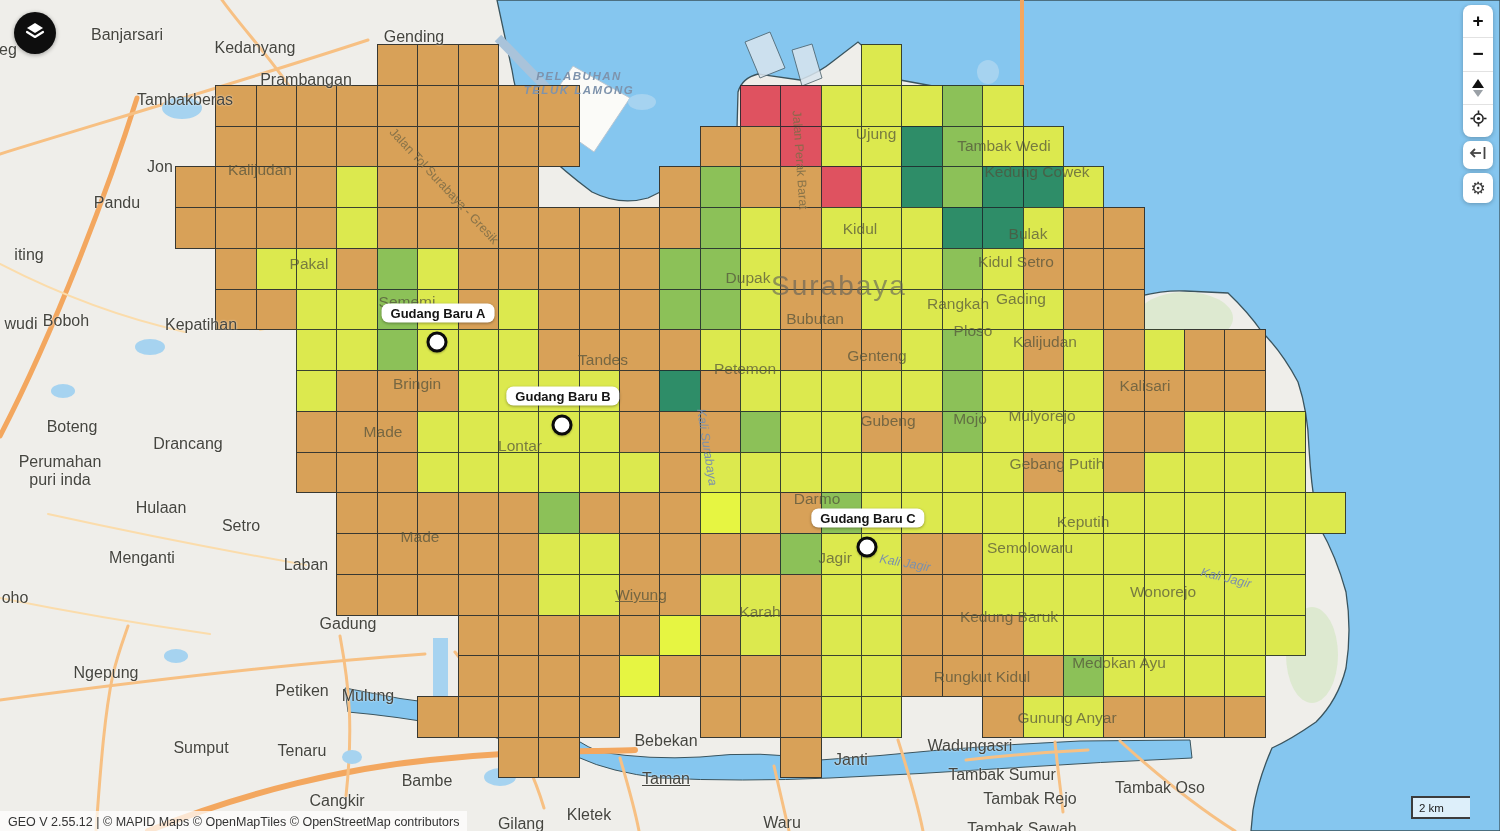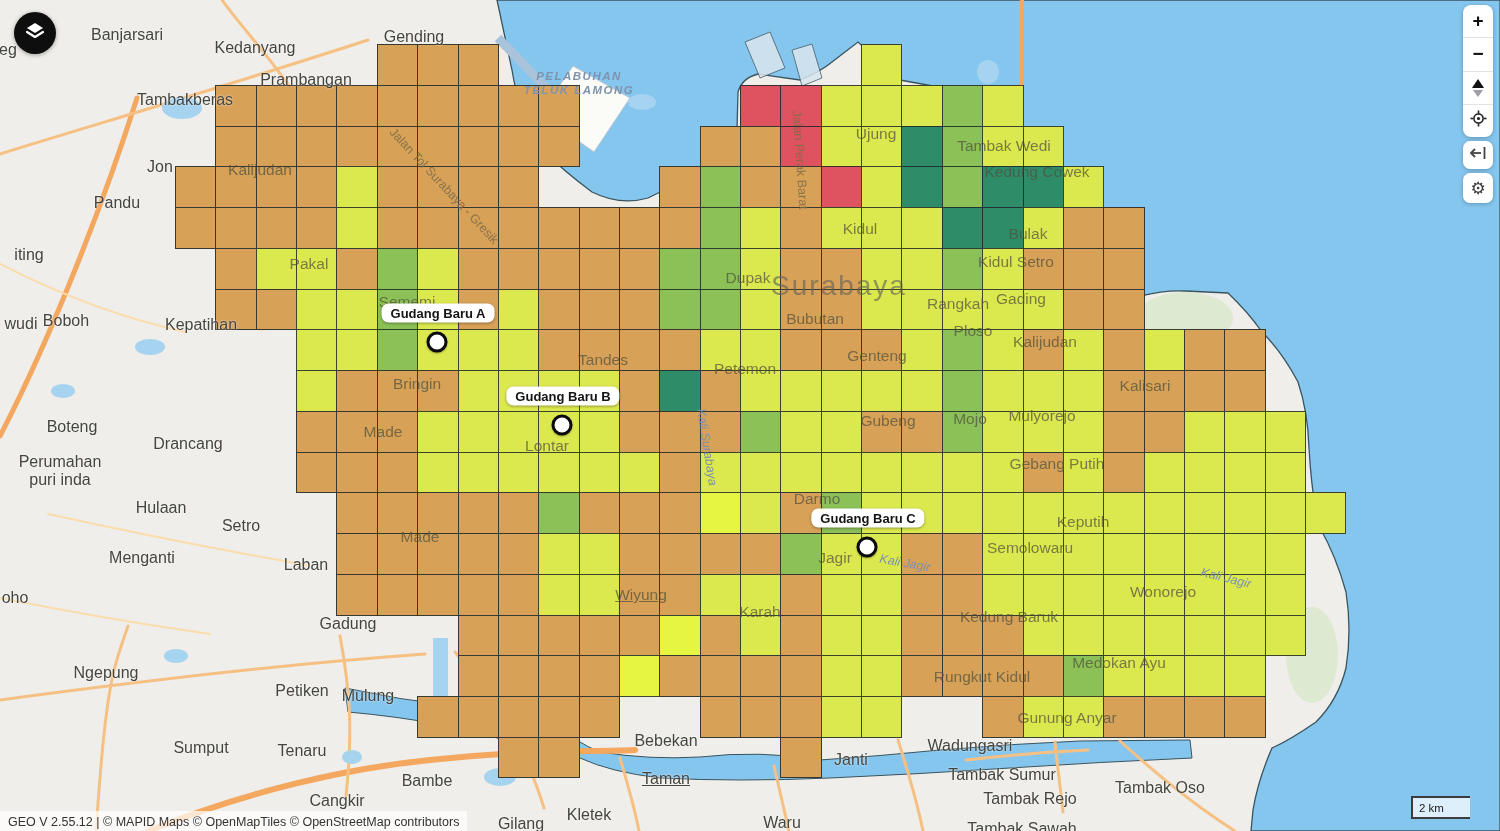--- a/index.html
+++ b/index.html
@@ -499,21 +499,21 @@
       <span class="map-label lbl-place" style="left: 1002px; top: 775px;">Tambak Sumur</span>
       <span class="map-label lbl-place" style="left: 1030px; top: 799px;">Tambak Rejo</span>
       <span class="map-label lbl-place" style="left: 1160px; top: 788px;">Tambak Oso</span>
       <span class="map-label lbl-place" style="left: 1022px; top: 829px;">Tambak Sawah</span>
       <span class="map-label lbl-district" style="left: 260px; top: 170px;">Kalijudan</span>
       <span class="map-label lbl-district" style="left: 309px; top: 264px;">Pakal</span>
       <span class="map-label lbl-district" style="left: 407px; top: 302px;">Sememi</span>
       <span class="map-label lbl-district" style="left: 417px; top: 384px;">Bringin</span>
       <span class="map-label lbl-district" style="left: 383px; top: 432px;">Made</span>
       <span class="map-label lbl-district" style="left: 603px; top: 360px;">Tandes</span>
-      <span class="map-label lbl-district" style="left: 547px; top: 446px;">Lontar</span>
+      <span class="map-label lbl-district" style="left: 520px; top: 446px;">Lontar</span>
       <span class="map-label lbl-district" style="left: 420px; top: 537px;">Made</span>
       <span class="map-label lbl-district" style="left: 641px; top: 595px; text-decoration: underline;">Wiyung</span>
       <span class="map-label lbl-district" style="left: 760px; top: 612px;">Karah</span>
       <span class="map-label lbl-district" style="left: 745px; top: 369px;">Petemon</span>
       <span class="map-label lbl-district" style="left: 748px; top: 278px;">Dupak</span>
       <span class="map-label lbl-district" style="left: 815px; top: 319px;">Bubutan</span>
       <span class="map-label lbl-district" style="left: 841px; top: 356px; margin-left: 36px;">Genteng</span>
       <span class="map-label lbl-city" style="left: 839px; top: 286px;">Surabaya</span>
       <span class="map-label lbl-district" style="left: 860px; top: 229px;">Kidul</span>
       <span class="map-label lbl-district" style="left: 876px; top: 134px;">Ujung</span>

